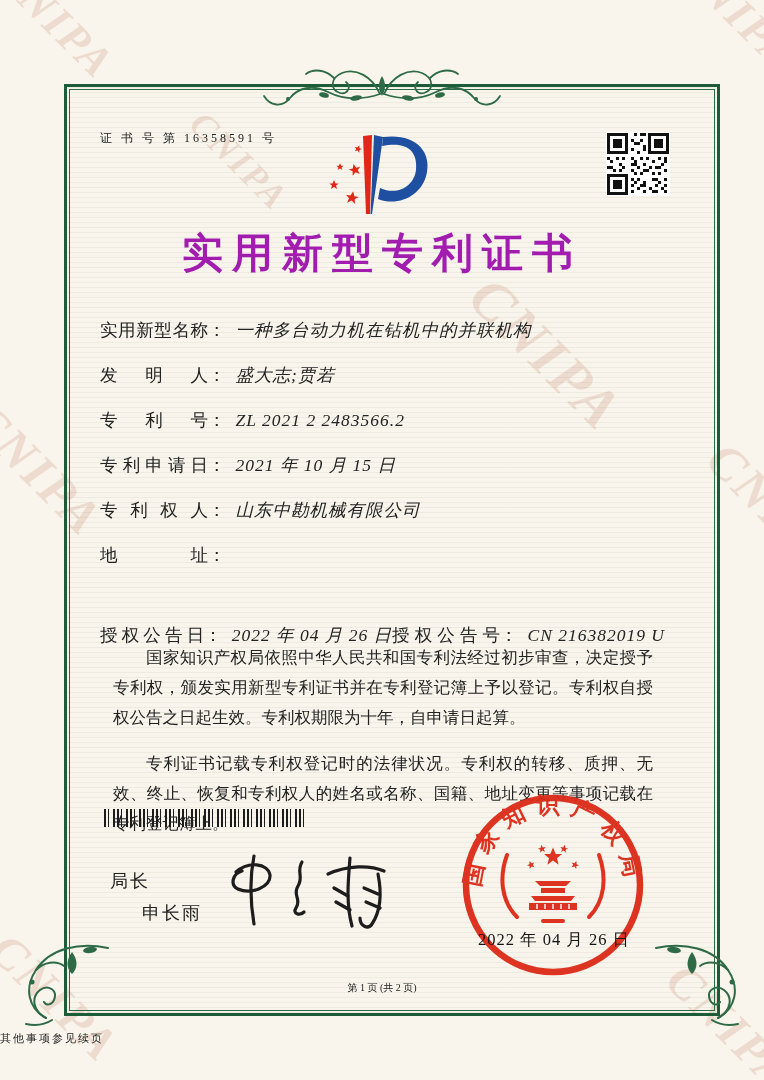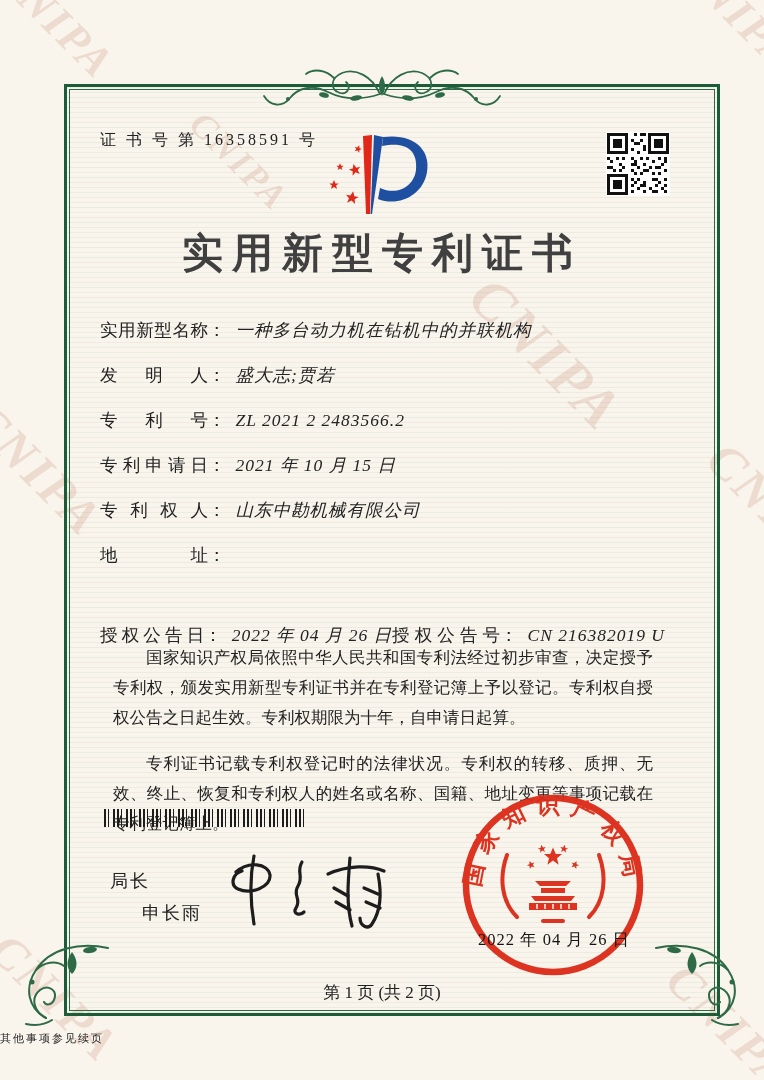--- a/index.html
+++ b/index.html
@@ -18,26 +18,26 @@
   .frame{
     position:absolute;left:64px;top:84px;width:650px;height:926px;
     border:3px solid #1d5c39;z-index:2;
     background:repeating-linear-gradient(180deg,rgba(120,150,125,0.10) 0 1px,transparent 1px 5px);
   }
   .frame-inner{position:absolute;inset:2px;border:1px solid #2a6b47;}
   .orn{position:absolute;z-index:4;color:#2d6a45;}
   .orn-top{left:262px;top:56px;}
   .orn-bl{left:16px;top:938px;}
   .orn-br{left:648px;top:938px;transform:scaleX(-1);}
-  .cert-no{position:absolute;left:100px;top:130px;font-size:16px;letter-spacing:3px;z-index:3;}
+  .cert-no{position:absolute;left:100px;top:130px;font-size:12px;letter-spacing:3px;z-index:3;}
   .logo{position:absolute;left:326px;top:124px;z-index:3;}
   .qr{position:absolute;left:606px;top:132px;width:64px;height:64px;background:#fff;padding:1px;box-sizing:border-box;z-index:3;}
   .title{
     position:absolute;left:0;right:0;top:226px;text-align:center;
-    font-size:41px;font-weight:700;letter-spacing:9px;color:#404040;z-index:3;
+    font-size:41px;font-weight:700;letter-spacing:9px;color:#a21caf;z-index:3;
   }
   .fields{position:absolute;left:100px;top:318px;font-size:17.5px;z-index:3;}
   .frow{display:flex;align-items:baseline;height:26px;margin-bottom:19px;}
   .flabel{display:inline-block;width:108px;text-align:justify;text-align-last:justify;}
   .fcolon{margin-right:10px;}
   .fvalue{letter-spacing:1px;white-space:nowrap;font-style:italic;}
   .grant{position:absolute;left:100px;top:623px;font-size:17.5px;display:flex;z-index:3;}
   .gpair{display:flex;align-items:baseline;}
   .gpair-first{width:292px;}
   .paras{
@@ -50,21 +50,21 @@
     background:repeating-linear-gradient(90deg,#1c1c1c 0 2px,transparent 2px 4px,#1c1c1c 4px 5px,transparent 5px 9px,#1c1c1c 9px 11px,transparent 11px 13px);
   }
   .issuer-title{position:absolute;left:110px;top:869px;font-size:18px;letter-spacing:2px;z-index:3;}
   .issuer-name{position:absolute;left:110px;top:901px;font-size:18px;letter-spacing:2px;z-index:3;margin-left:32px;}
   .signature{position:absolute;left:220px;top:846px;z-index:4;}
   .seal{position:absolute;left:461px;top:793px;z-index:4;opacity:.95;}
   .seal-date{
     position:absolute;left:468px;top:929px;width:172px;text-align:center;
     font-size:16.5px;color:#141414;letter-spacing:1px;white-space:nowrap;z-index:5;
   }
-  .page-info{position:absolute;left:0;right:0;top:981px;text-align:center;font-size:17px;z-index:3;}
+  .page-info{position:absolute;left:0;right:0;top:981px;text-align:center;font-size:10px;z-index:3;}
   .footer-note{position:absolute;left:0;right:0;top:1031px;text-align:left;font-size:11px;letter-spacing:2px;z-index:3;}
 </style>
 </head>
 <body>
 
 <div class="page">
 
   <span class="wm" style="left:-18px;top:-6px;font-size:44px;">CNIPA</span>
   <span class="wm" style="left:664px;top:-14px;font-size:44px;">CNIPA</span>
   <span class="wm" style="left:178px;top:140px;font-size:36px;">CNIPA</span>

